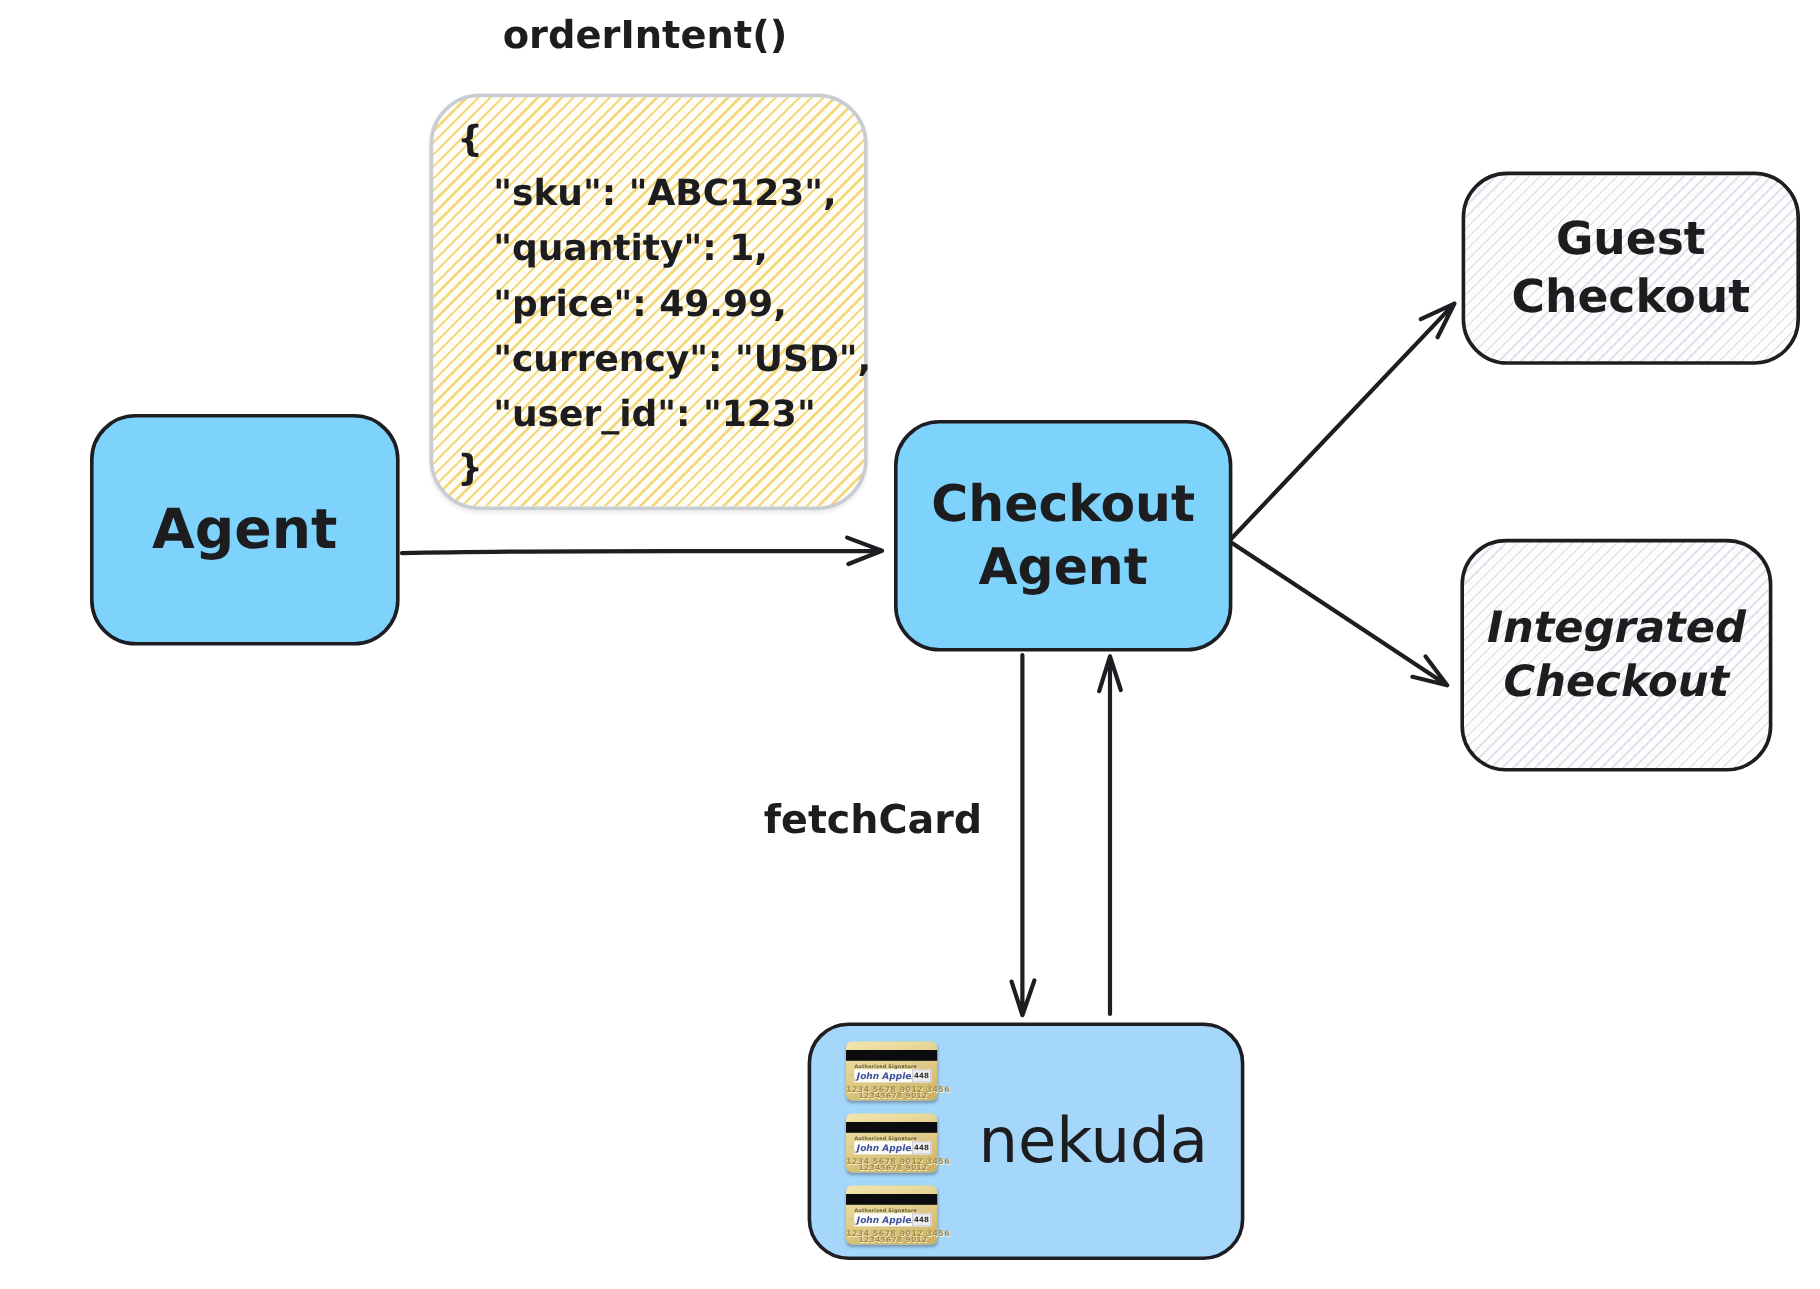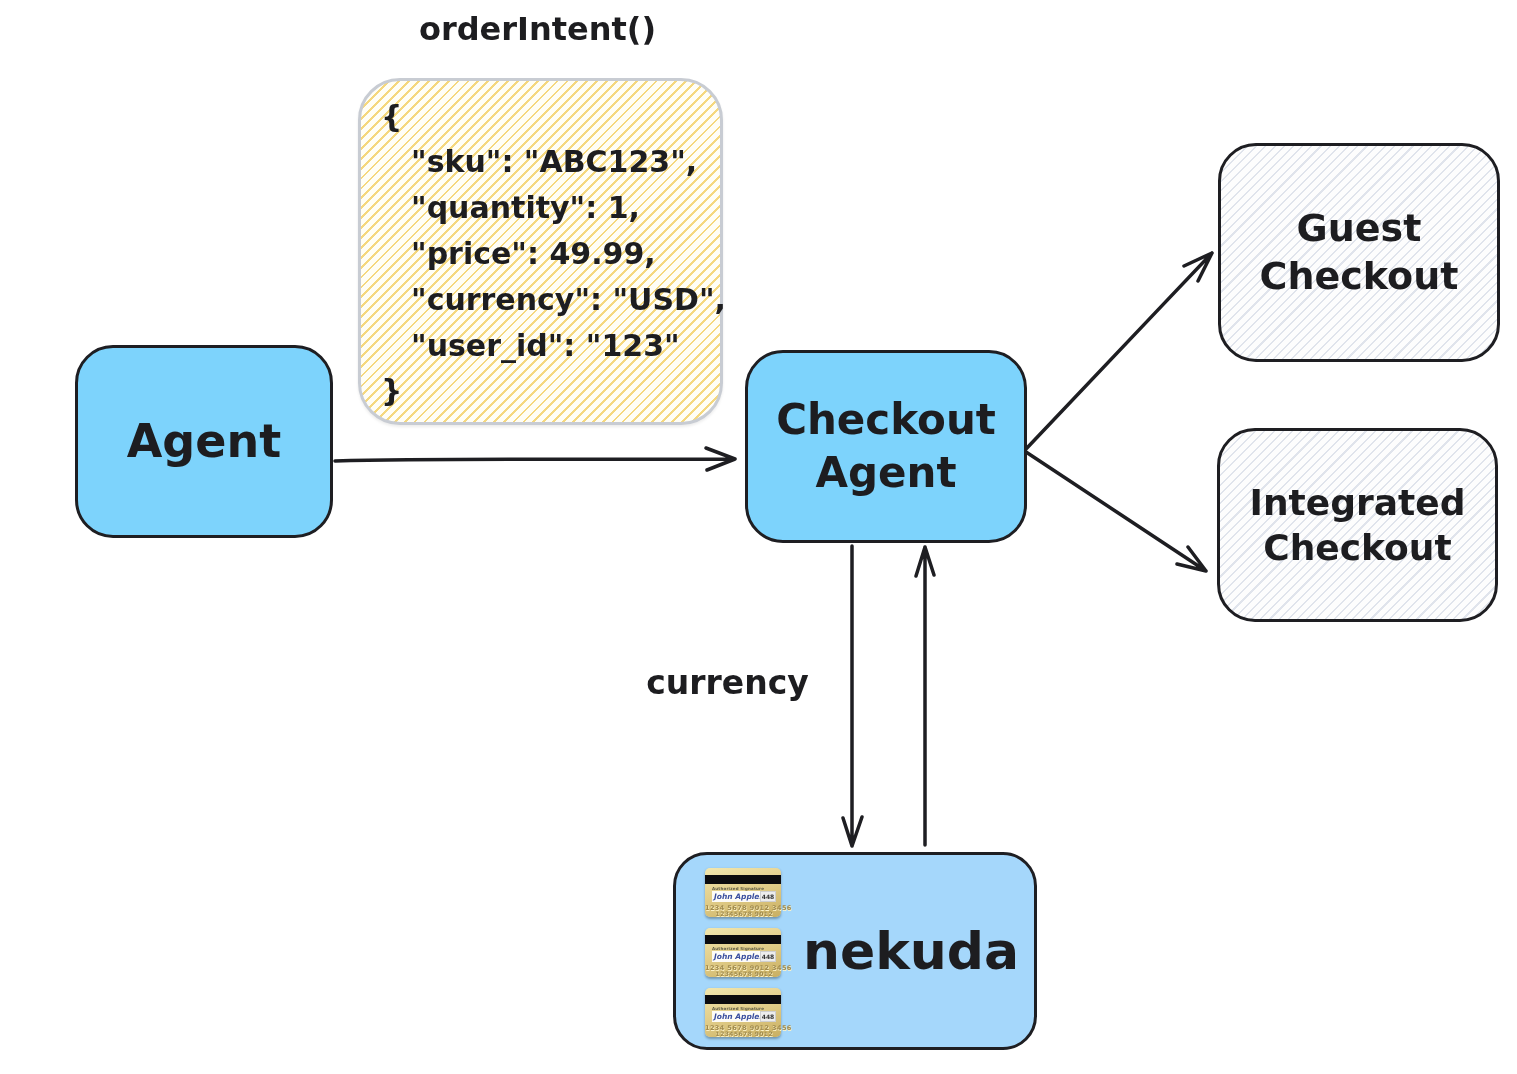--- a/index.html
+++ b/index.html
@@ -25,30 +25,30 @@
     font-weight:bold;
     line-height:1.25;
   }
   .hatch-gray{
     background:
       repeating-linear-gradient(135deg, rgba(0,0,0,0) 0 5px, #e0e4ec 5px 6.5px),
       #fdfdfd;
   }
   .node-agent{left:75px;top:345px;width:258px;height:193px;font-size:46px;}
   .node-checkout{left:745px;top:350px;width:282px;height:193px;font-size:42px;}
-  .node-guest{left:1218px;top:143px;width:282px;height:219px;font-size:38px;}
-  .node-integrated{left:1217px;top:428px;width:281px;height:194px;font-size:36px;}
+  .node-guest{left:1218px;top:143px;width:282px;height:161px;font-size:38px;}
+  .node-integrated{left:1217px;top:449px;width:260px;height:194px;font-size:36px;font-style:italic;}
   .node-nekuda{
     left:673px;top:852px;width:364px;height:198px;
     background:#a5d7fb;border-radius:34px;
   }
   .nekuda-label{
     position:absolute;left:120px;right:8px;top:0;bottom:0;
     display:flex;align-items:center;justify-content:center;
-    font-size:52px;font-weight:bold;
+    font-size:52px;font-weight:normal;
   }
   .intent-title{
     position:absolute;left:340px;top:10px;width:395px;
     text-align:center;font-size:32px;font-weight:bold;
   }
   .intent-box{
     position:absolute;left:358px;top:78px;width:365px;height:347px;
     box-sizing:border-box;
     border:3px solid #c8ccd3;
     border-radius:42px;
@@ -139,21 +139,21 @@
     <span>Guest</span>
     <span>Checkout</span>
   </div>
 
   <div class="node node-integrated hatch-gray">
     <span>Integrated</span>
     <span>Checkout</span>
   </div>
 
   <div class="edge-label">
-    <div>currency</div>
+    <div>fetchCard</div>
   </div>
 
   <div class="node node-nekuda">
 
     <div class="card card-1">
       <div class="card-stripe"></div>
       <div class="card-auth">Authorized Signature</div>
       <div class="card-sigrow">
         <div class="card-sig">John Appleseed</div>
         <div class="card-cvv">448</div>

